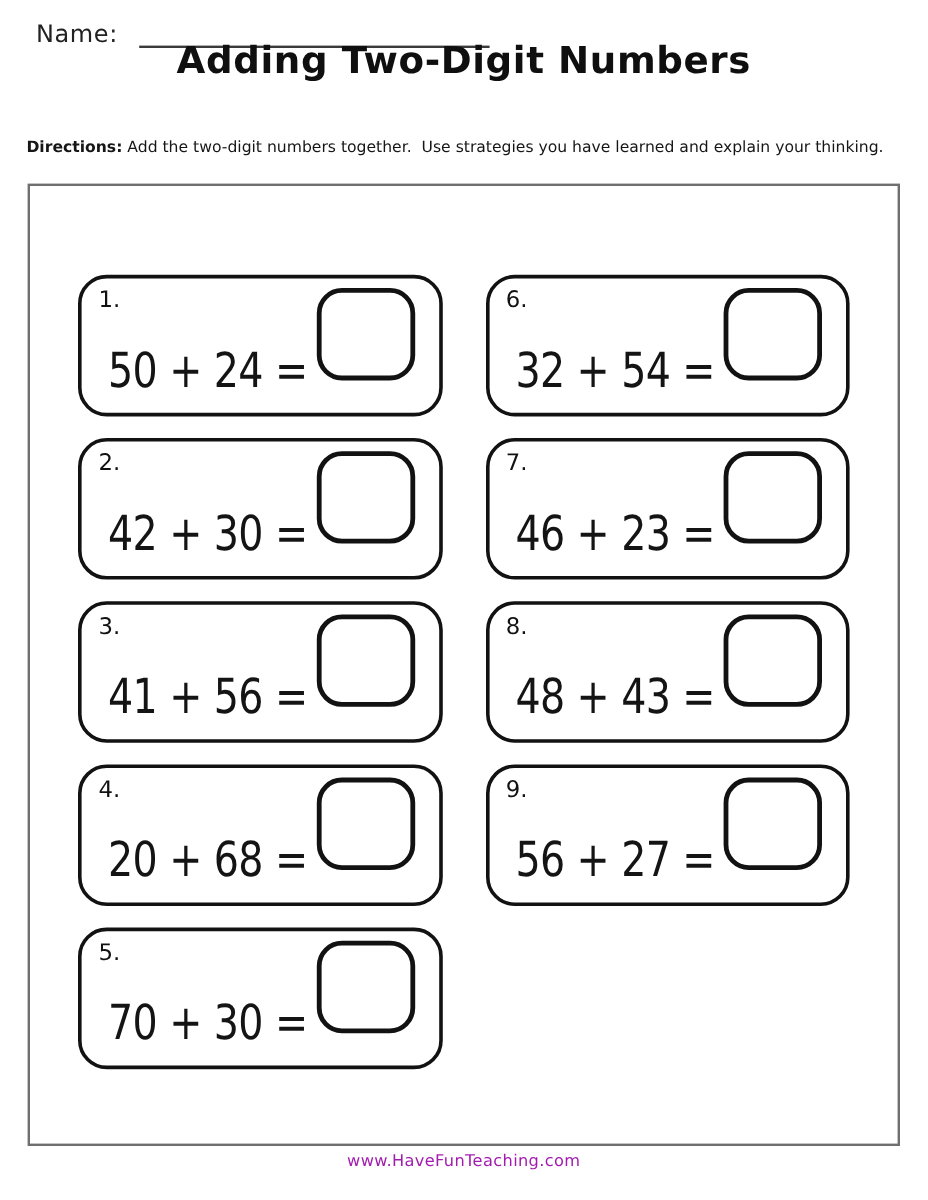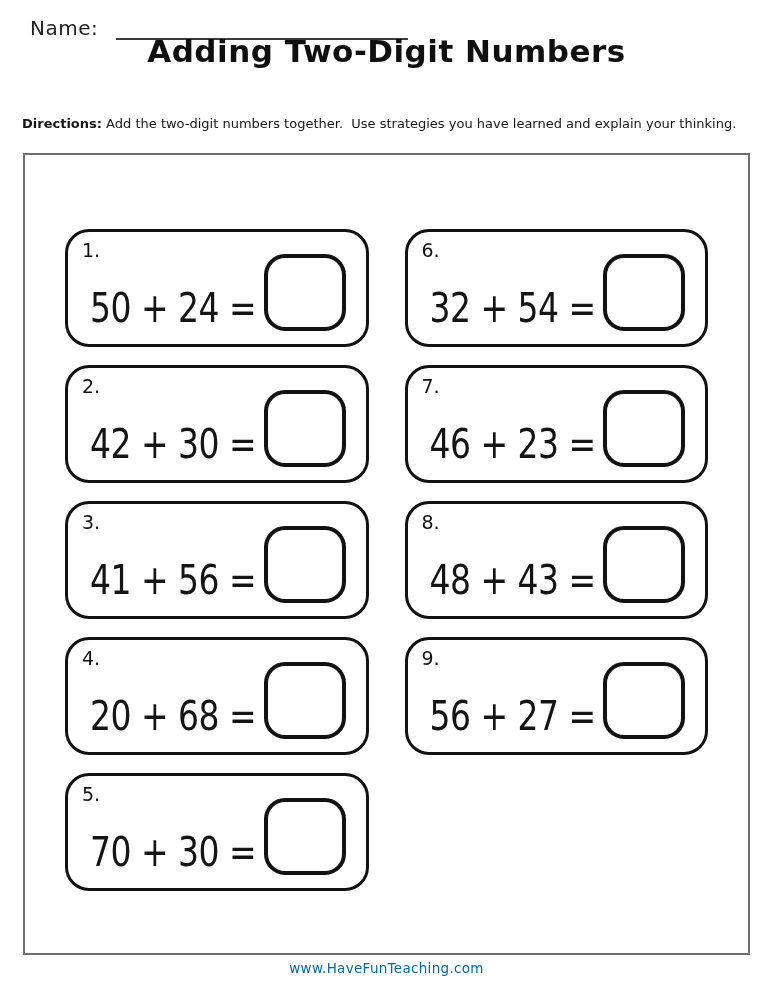--- a/index.html
+++ b/index.html
@@ -67,21 +67,21 @@
     border-radius: 24px;
     background: #fff;
   }
   .card-number {
     position: absolute; top: 7px; left: 14px;
     font-size: 19px; color: #111;
   }
   .card-body {
     position: absolute; inset: 0;
     display: flex;
-    align-items: center;
+    align-items: flex-start;
     justify-content: space-between;
     padding: 0 20px 0 22px;
     border-radius: 17px;
   }
   .equation {
     font-size: 33px;
     letter-spacing: -0.5px;
     white-space: nowrap;
     transform: scaleY(1.22);
     transform-origin: 0 78%;
@@ -97,21 +97,21 @@
     flex: none;
     margin-top: 8px;
   }
 
   
   .footer {
     position: absolute; top: 960px; left: 0; right: 0;
     text-align: center;
     font-size: 13.5px;
     letter-spacing: 0.3px;
-    color: #0369a1;
+    color: #a21caf;
   }
 </style>
 </head>
 <body>
 
 <div id="page">
 
   <div class="name-row">
     <span class="name-label">Name:</span>
     <span class="name-line"></span>

